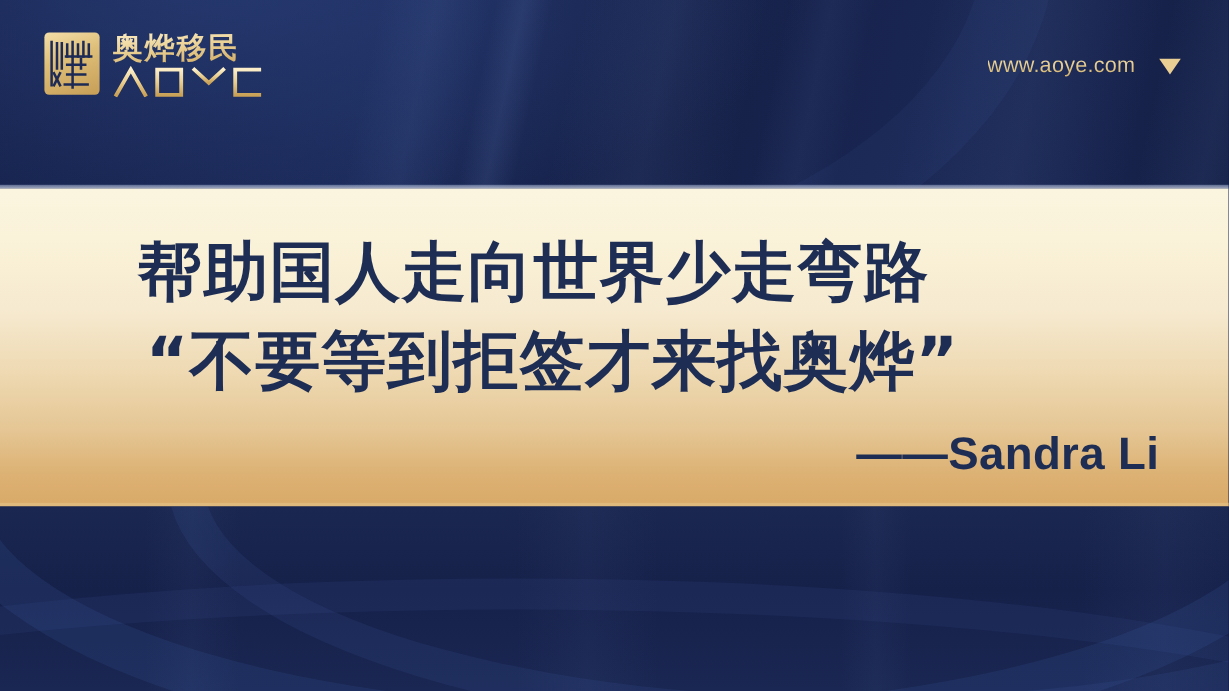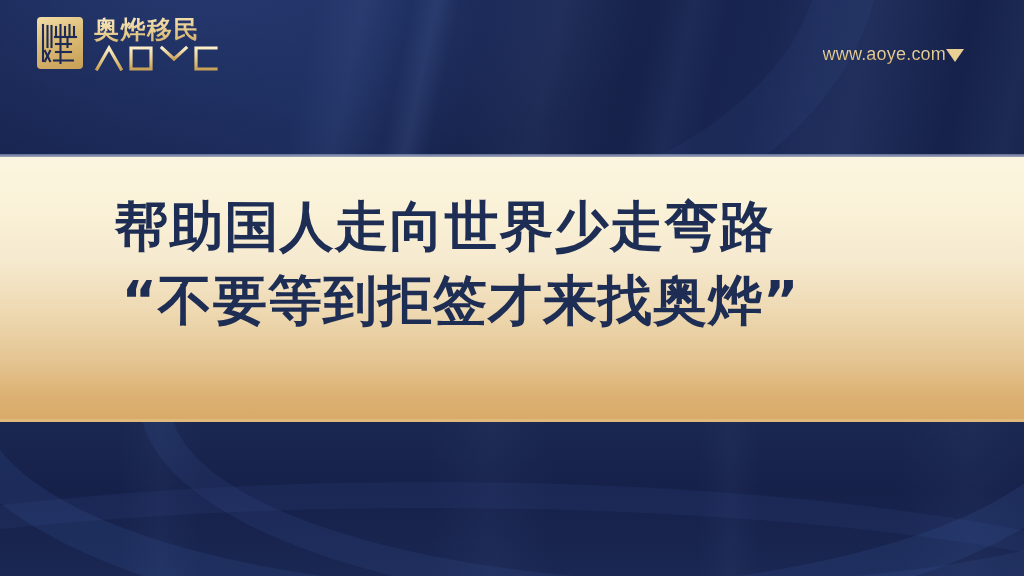--- a/index.html
+++ b/index.html
@@ -125,21 +125,21 @@
   .band-edge-bottom {
     position: absolute;
     left: 0; top: 419px;
     width: 1024px; height: 3px;
     background: #e0b97c;
   }
 
   
   .logo {
     position: absolute;
-    left: 37px; top: 17px;
+    left: 37px; top: 27px;
     display: flex;
     align-items: flex-start;
   }
   .seal {
     position: relative;
     width: 46px;
     height: 52px;
     border-radius: 4px;
     background: linear-gradient(160deg, #f3dda8 0%, #ddbe78 42%, #c79e56 100%);
     display: block;
@@ -163,24 +163,24 @@
     color: transparent;
     -webkit-text-fill-color: transparent;
     white-space: nowrap;
     padding-bottom: 1px;
   }
   .logo-latin { margin-top: 2px; }
 
   
   .url-wrap {
     position: absolute;
-    right: 60px; top: 44px;
+    right: 40px; top: 44px;
     display: flex;
     align-items: center;
-    gap: 0;
+    gap: 20px;
   }
   .url-text {
     font-family: "Liberation Sans", sans-serif;
     font-size: 18px;
     font-weight: 400;
     letter-spacing: 0.2px;
     background: linear-gradient(180deg, #f6e3b6 0%, #e3c98c 55%, #cfae68 100%);
     -webkit-background-clip: text;
     background-clip: text;
     color: transparent;
@@ -314,14 +314,15 @@
 
   <div class="url-wrap">
     <span class="url-text">www.aoye.com</span>
     <span class="url-caret"></span>
   </div>
 
   <div class="headline">
     <div class="hl-line1">帮助国人走向世界少走弯路</div>
     <div class="hl-line2">“不要等到拒签才来找奥烨”</div>
   </div>
+  <div class="attrib">——Sandra Li</div>
 
 </div>
 
 </body></html>

